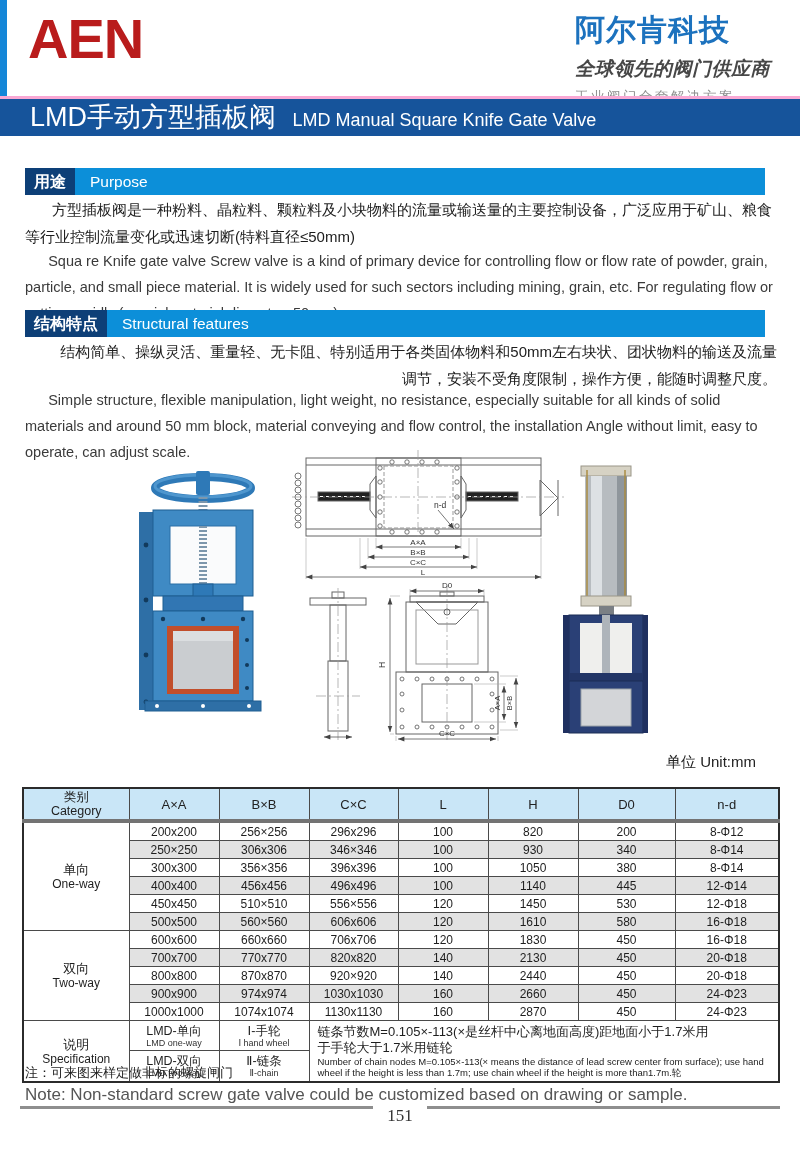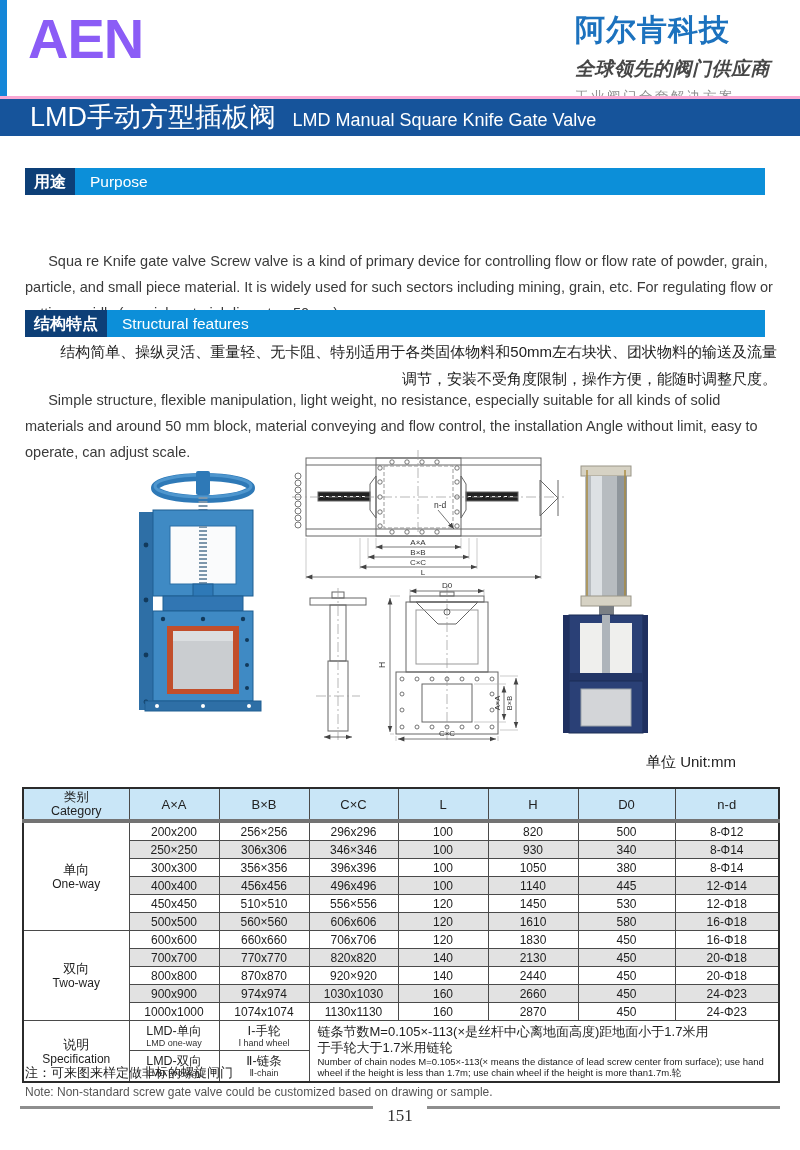--- a/index.html
+++ b/index.html
@@ -1,21 +1,21 @@
 <!DOCTYPE html>
 <html><head>
 <meta charset="utf-8">
 <style>
   html,body{margin:0;padding:0;background:#fff;}
   .page{position:relative;width:800px;height:1150px;background:#fff;overflow:hidden;
         font-family:"Liberation Sans","DejaVu Sans",sans-serif;color:#222;}
 
   
   .left-strip{position:absolute;left:0;top:0;width:7px;height:96px;background:#1486D8;}
-  .logo{position:absolute;left:28px;top:6px;font-size:56px;font-weight:800;letter-spacing:-1px;color:#8b5cf6;}
+  .logo{position:absolute;left:28px;top:6px;font-size:56px;font-weight:800;letter-spacing:-1px;color:#b91c1c;}
   .brand-block{position:absolute;left:575px;top:10px;width:215px;}
   .brand-company{font-size:30px;font-weight:800;color:#1C72BE;letter-spacing:1px;}
   .brand-tagline{font-size:19px;font-weight:700;font-style:italic;color:#474747;margin-top:5px;letter-spacing:.5px;}
   .brand-subtitle{font-size:13.5px;color:#8F8F8F;margin-top:6px;letter-spacing:2.5px;}
 
   
   .title-bar{position:absolute;left:0;top:96px;width:100%;height:37px;background:#16549B;
              border-top:3px solid #f9a8d4;line-height:37px;white-space:nowrap;}
   .t-cn{color:#fff;font-size:27px;margin-left:30px;}
   .t-en{color:#fff;font-size:18px;margin-left:12px;}
@@ -28,21 +28,21 @@
   .body-cn{position:absolute;left:25px;width:752px;margin:0;font-size:15px;line-height:27px;
            text-indent:1.8em;color:#1d1d1d;}
   .body-en{position:absolute;left:25px;width:752px;margin:0;font-size:14.5px;line-height:26px;
            text-indent:1.6em;color:#3a3a3a;}
 
   
   .fig{position:absolute;}
   .watermark{position:absolute;left:278px;top:542px;font-size:54px;font-weight:800;font-style:italic;
              letter-spacing:2px;color:rgba(195,195,195,.30);-webkit-text-stroke:1.5px rgba(160,160,160,.45);
              pointer-events:none;}
-  .unit-label{position:absolute;right:64px;top:753px;font-size:15px;color:#222;text-align:right;}
+  .unit-label{position:absolute;right:44px;top:753px;font-size:15px;color:#222;text-align:right;}
 
   
   table.spec-table{position:absolute;left:22px;top:787px;width:756px;border-collapse:collapse;
                    table-layout:fixed;border:2px solid #2b2b2b;}
   .spec-table th,.spec-table td{border:1px solid #4a4a4a;text-align:center;vertical-align:middle;
                    padding:0;font-weight:normal;}
   .spec-table thead th{background:#C9E6F7;font-size:13px;height:30px;border-bottom:4px solid #737373;}
   .cat-h div{font-size:12.5px;line-height:14px;}
   .spec-table tbody td{height:17px;font-size:12px;color:#1e1e1e;}
   tr.alt td{background:#E2E2E2;}
@@ -52,21 +52,21 @@
   tr.spec-row td{height:27px;}
   .s-cn{font-size:12.5px;line-height:14px;}
   .s-en{font-size:9px;line-height:10px;color:#333;}
   td.note{text-align:left;padding:3px 8px;}
   .n-cn{font-size:13px;line-height:16px;}
   .n-en{font-size:9.5px;line-height:11px;color:#222;}
 
   
   .footnote{position:absolute;left:25px;top:1064px;}
   .fn-cn{font-size:13px;color:#1d1d1d;}
-  .fn-en{font-size:12px;color:#555;margin-top:3px;}
+  .fn-en{font-size:17px;color:#555;margin-top:3px;}
   .page-footer{position:absolute;left:20px;top:1106px;width:760px;height:20px;display:flex;align-items:flex-start;}
   .foot-line{flex:1;height:2.5px;background:#8E8E8E;}
   .page-num{margin:0 14px;font-family:"Liberation Serif","DejaVu Serif",serif;font-size:17px;color:#333;}
 
   
   .dwg-label{font-family:"Liberation Sans","DejaVu Sans",sans-serif;}
 </style>
 </head>
 <body>
 
@@ -82,20 +82,21 @@
 
   <div class="title-bar">
     <span class="t-cn">LMD手动方型插板阀</span>
     <span class="t-en">LMD Manual Square Knife Gate Valve</span>
   </div>
 
   <div class="sec-head" style="top:168px;">
     <span class="sec-cn">用途</span>
     <span class="sec-bar">Purpose</span>
   </div>
+  <p class="body-cn" style="top:196px;">方型插板阀是一种粉料、晶粒料、颗粒料及小块物料的流量或输送量的主要控制设备，广泛应用于矿山、粮食等行业控制流量变化或迅速切断(特料直径≤50mm)</p>
   <p class="body-en" style="top:248px;">Squa re Knife gate valve Screw valve is a kind of primary device for controlling flow or flow rate of powder, grain, particle, and small piece material. It is widely used for such sectors including mining, grain, etc. For regulating flow or cutting rapidly (special material diameter=50mm).</p>
 
   <div class="sec-head" style="top:310px;">
     <span class="sec-cn">结构特点</span>
     <span class="sec-bar">Structural features</span>
   </div>
   <p class="body-cn" style="top:338px;text-align:right;">结构简单、操纵灵活、重量轻、无卡阻、特别适用于各类固体物料和50mm左右块状、团状物料的输送及流量调节，安装不受角度限制，操作方便，能随时调整尺度。</p>
   <p class="body-en" style="top:387px;">Simple structure, flexible manipulation, light weight, no resistance, especially suitable for all kinds of solid materials and around 50 mm block, material conveying and flow control, the installation Angle without limit, easy to operate, can adjust scale.</p>
 
   <svg class="fig" style="left:125px;top:470px;" width="150" height="265" viewBox="0 0 150 265">
@@ -343,21 +344,21 @@
       <tr>
         <td class="grp" rowspan="6">
           <div class="g-cn">单向</div>
           <div class="g-en">One-way</div>
         </td>
         <td>200x200</td>
         <td>256×256</td>
         <td>296x296</td>
         <td>100</td>
         <td>820</td>
-        <td>500</td>
+        <td>200</td>
         <td>8-Φ12</td>
       </tr>
       <tr class="alt">
         <td>250×250</td>
         <td>306x306</td>
         <td>346×346</td>
         <td>100</td>
         <td>930</td>
         <td>340</td>
         <td>8-Φ14</td>

